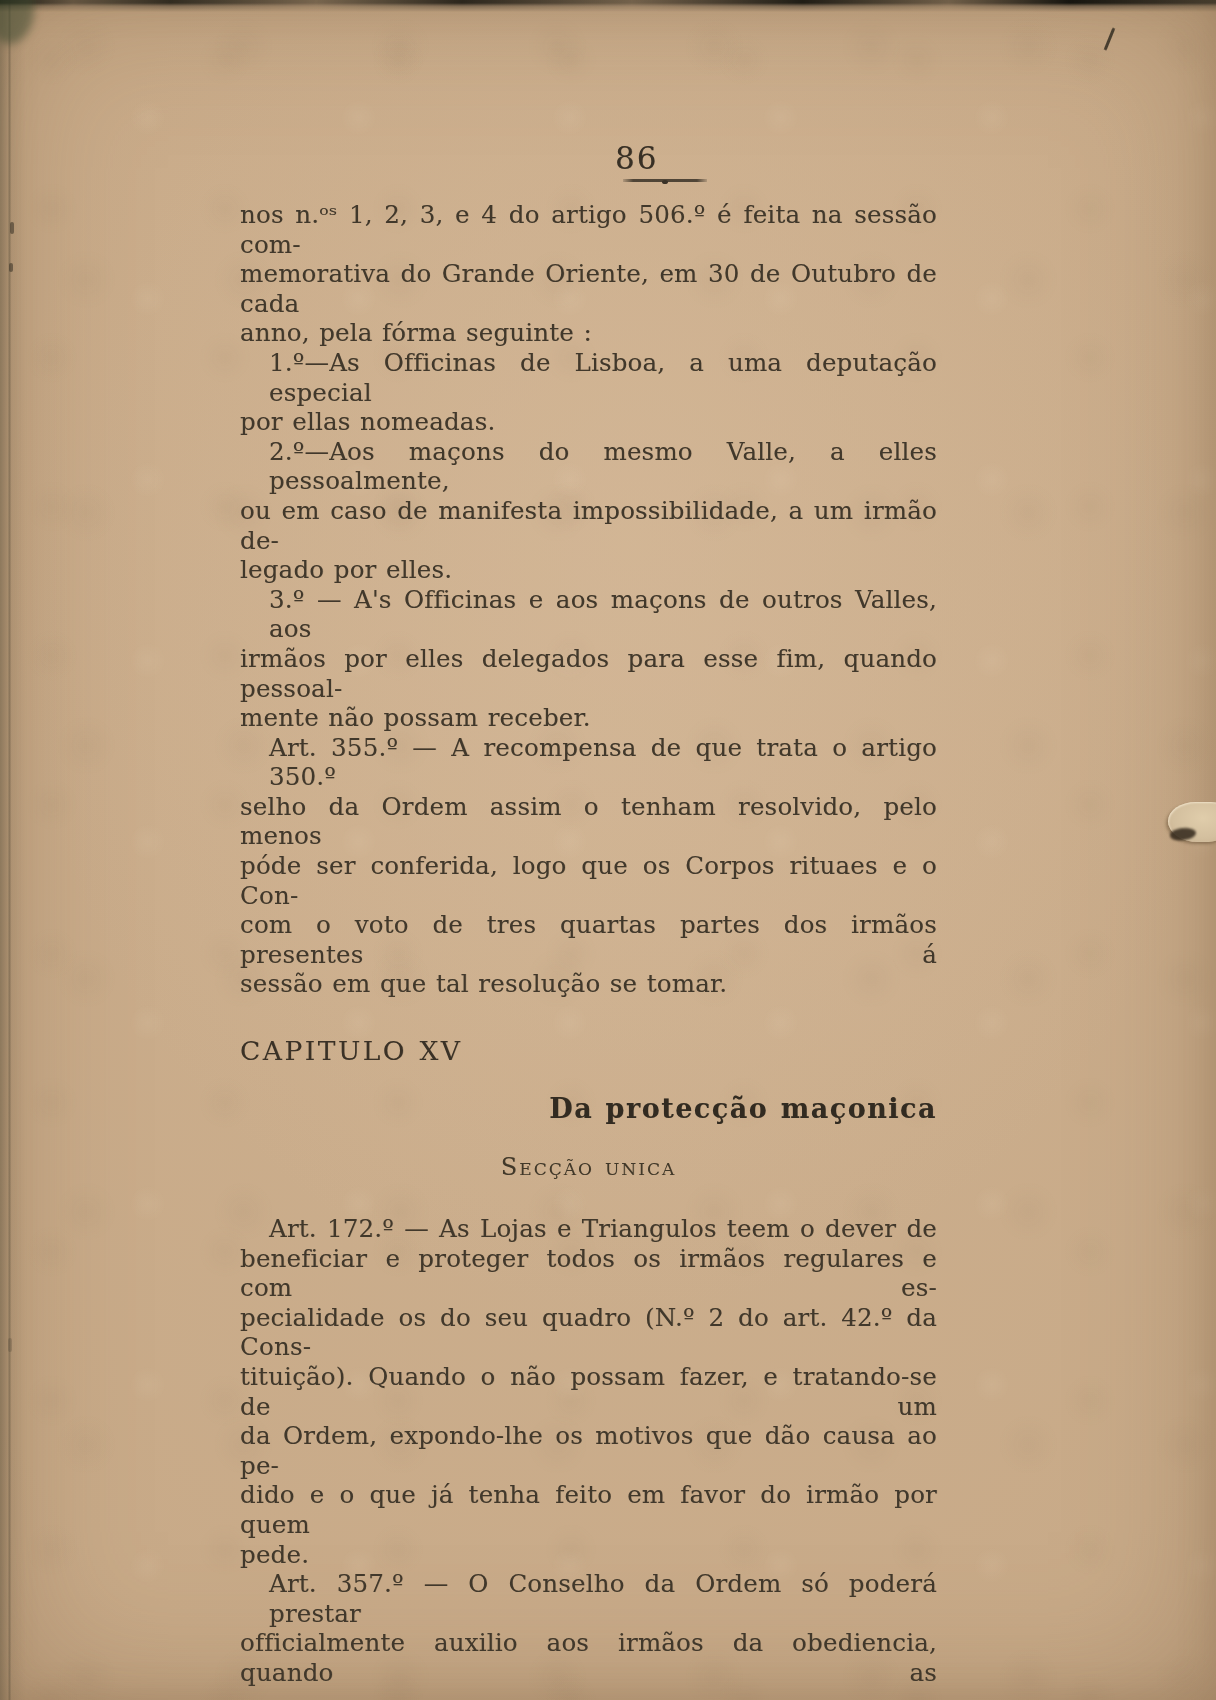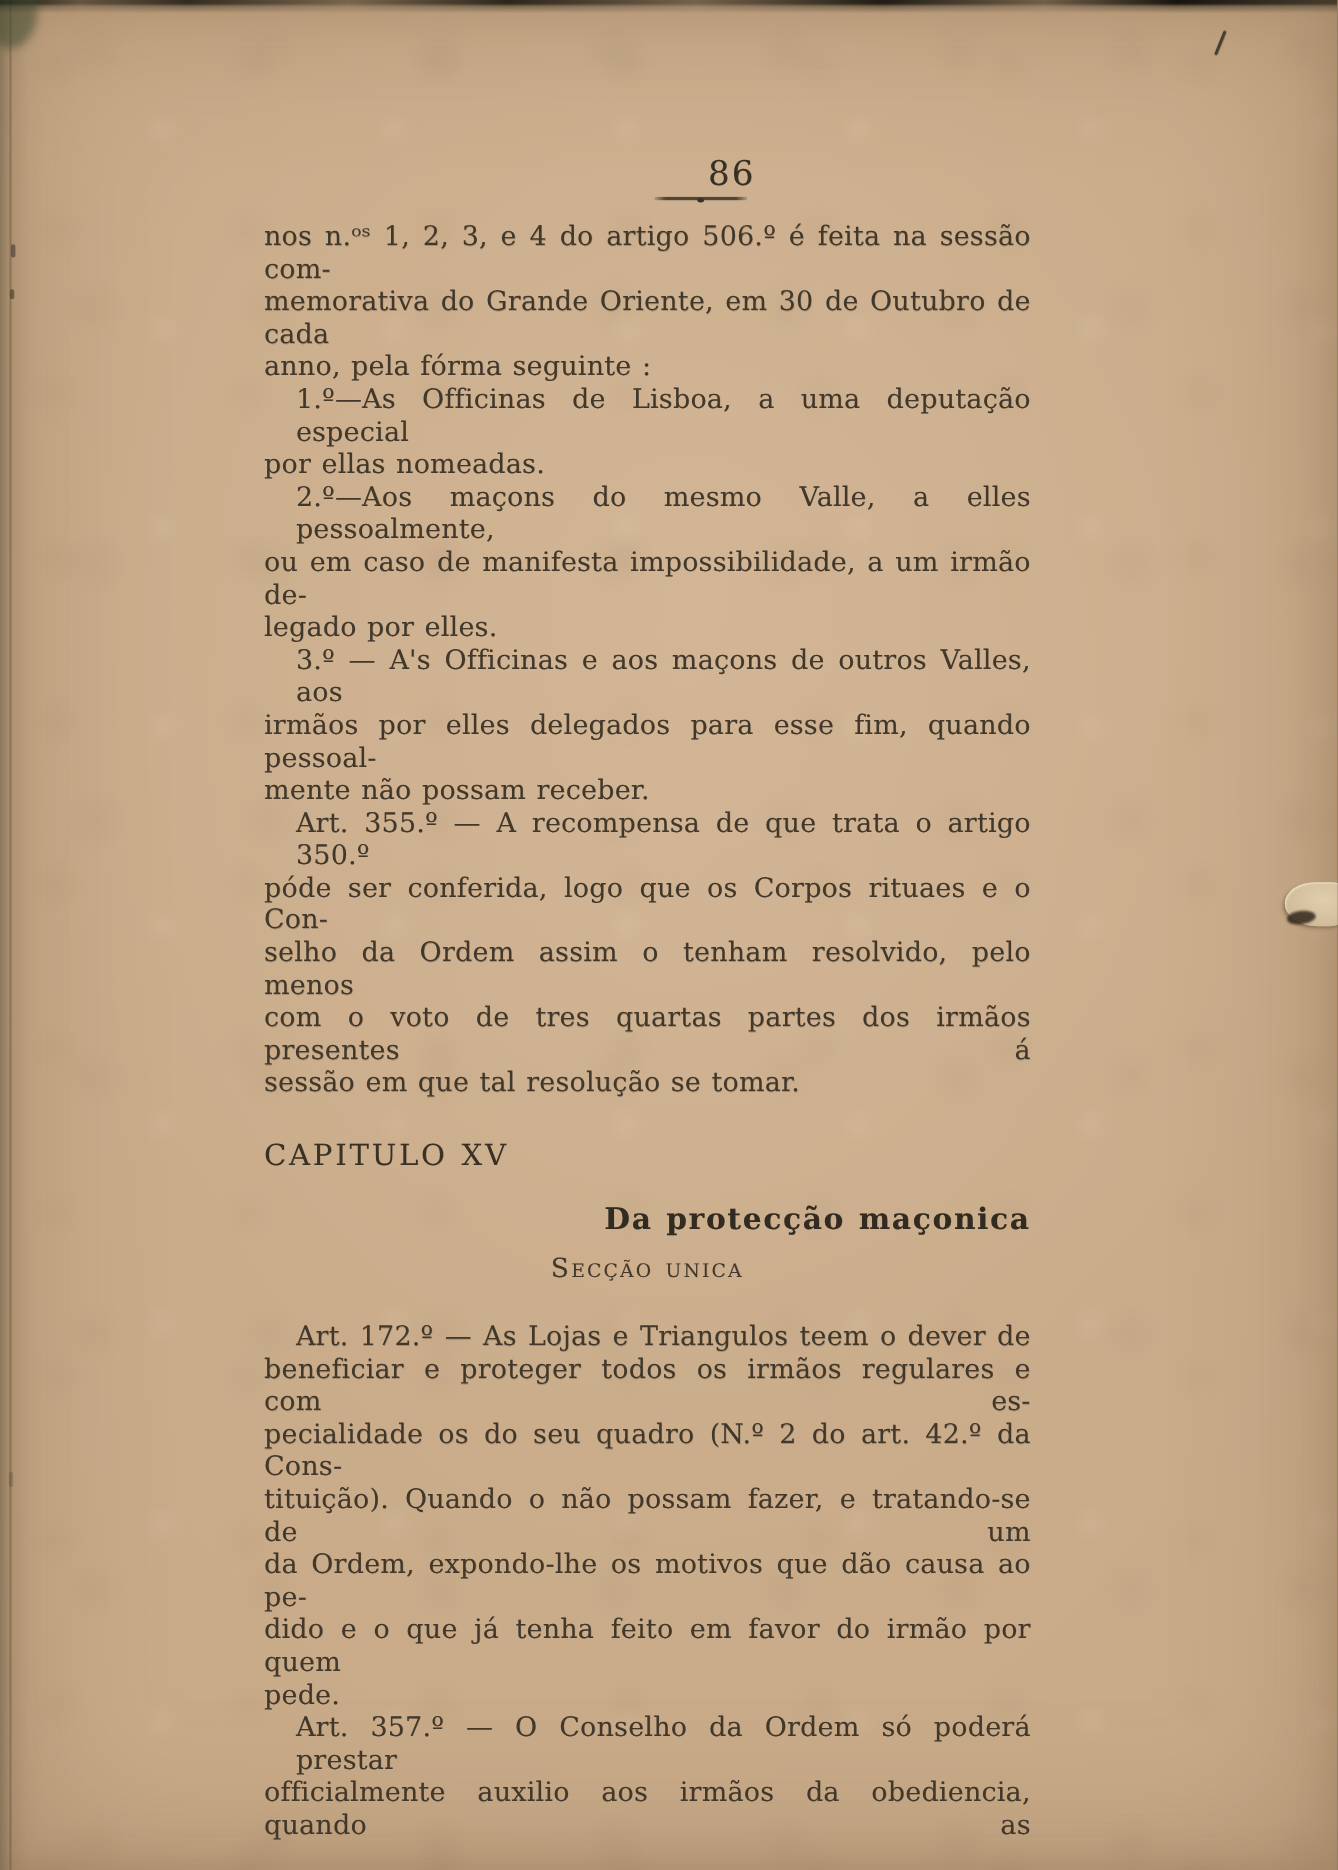--- a/index.html
+++ b/index.html
@@ -68,22 +68,22 @@
     box-shadow: -2px 2px 3px rgba(90,70,45,0.45), inset 1px 1px 2px rgba(255,245,225,0.6);
   }
   .paper-chip .smudge {
     position: absolute; left: 2px; bottom: 2px; width: 26px; height: 12px;
     background: #372c1f; border-radius: 50% 60% 50% 50%; transform: rotate(-8deg);
     filter: blur(1px); opacity: 0.88;
   }
 
   
   .pagenum-wrap {
-    position: absolute; left: 587px; top: 140px; width: 100px; z-index: 3;
-    text-align: right;
+    position: absolute; left: 615px; top: 140px; width: 100px; z-index: 3;
+    text-align: left;
   }
   .pagenum {
     font-size: 31px; letter-spacing: 2px; color: #383025;
     text-shadow: 0.4px 0.4px 0.6px rgba(56,48,37,0.35);
   }
   .pagenum-rule {
     position: relative; width: 84px; height: 3px; margin: 3px auto 0;
     background: linear-gradient(90deg, rgba(58,50,39,0.2), rgba(58,50,39,0.85) 12%, rgba(58,50,39,0.85) 88%, rgba(58,50,39,0.2));
   }
   .pagenum-rule .dot {
@@ -105,21 +105,21 @@
 
   .h-chapter {
     margin-top: 37px; 
     font-size: 26.5px; line-height: 30px; letter-spacing: 2.5px; color: #3a3126;
   }
   .h-title {
     margin-top: 27px; text-align: right;
     font-weight: 700; font-size: 27px; line-height: 32px; letter-spacing: 1.5px; color: #322b21;
   }
   .h-section {
-    margin-top: 15px; text-align: center;
+    margin-top: 29px; text-align: center;
     font-variant: small-caps; font-size: 24px; line-height: 27px; letter-spacing: 2px; color: #413829;
   }
   .lines-block.second { margin-top: 33px; }
 </style>
 </head>
 <body>
 
 <div class="sheet">
 
   <div class="top-edge"></div>
@@ -147,22 +147,22 @@
         <div class="line">anno, pela fórma seguinte :</div>
         <div class="line just ind">1.º—As Officinas de Lisboa, a uma deputação especial</div>
         <div class="line">por ellas nomeadas.</div>
         <div class="line just ind">2.º—Aos maçons do mesmo Valle, a elles pessoalmente,</div>
         <div class="line just">ou em caso de manifesta impossibilidade, a um irmão de-</div>
         <div class="line">legado por elles.</div>
         <div class="line just ind">3.º — A's Officinas e aos maçons de outros Valles, aos</div>
         <div class="line just">irmãos por elles delegados para esse fim, quando pessoal-</div>
         <div class="line">mente não possam receber.</div>
         <div class="line just ind">Art. 355.º — A recompensa de que trata o artigo 350.º</div>
+        <div class="line just">selho da Ordem assim o tenham resolvido, pelo menos</div>
         <div class="line just">póde ser conferida, logo que os Corpos rituaes e o Con-</div>
-        <div class="line just">selho da Ordem assim o tenham resolvido, pelo menos</div>
         <div class="line just">com o voto de tres quartas partes dos irmãos presentes á</div>
         <div class="line">sessão em que tal resolução se tomar.</div>
       </div>
       <div class="h-chapter">CAPITULO XV</div>
       <div class="h-title">Da protecção maçonica</div>
       <div class="h-section">Secção unica</div>
       <div class="lines-block second">
         <div class="line just ind">Art. 172.º — As Lojas e Triangulos teem o dever de</div>
         <div class="line just">beneficiar e proteger todos os irmãos regulares e com es-</div>
         <div class="line just">pecialidade os do seu quadro (N.º 2 do art. 42.º da Cons-</div>

